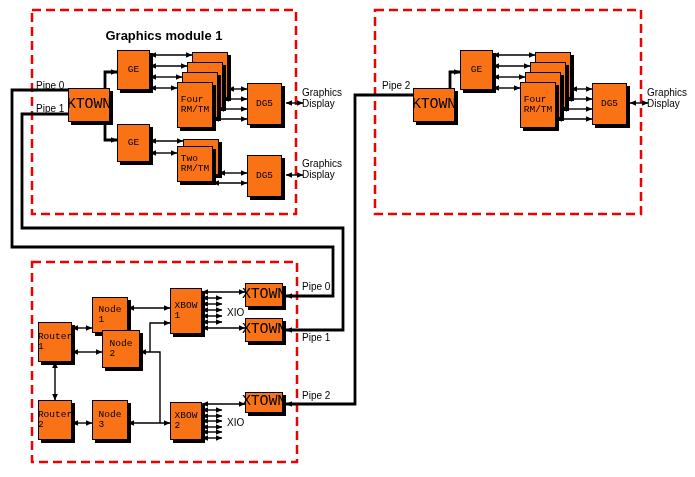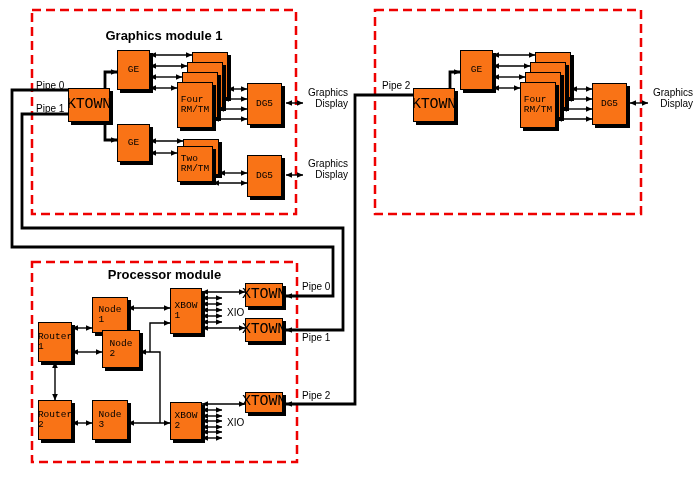--- a/index.html
+++ b/index.html
@@ -5,21 +5,21 @@
   html,body{margin:0;padding:0;background:#fff;}
   .stage{position:relative;width:695px;height:477px;background:#fff;overflow:hidden;
          font-family:"Liberation Sans",sans-serif;}
   .stage svg{position:absolute;left:0;top:0;z-index:1;}
   .box{position:absolute;z-index:2;background:#f97316;border:1.5px solid #000;
        box-shadow:3px 3px 0 #000;box-sizing:border-box;
        display:flex;align-items:center;justify-content:center;text-align:left;
        font-size:9.5px;line-height:10.5px;color:#000;white-space:pre-line;font-family:Liberation Mono, monospace;}
   .box.sm{font-size:15px;letter-spacing:-0.2px;}
   .lbl{position:absolute;z-index:3;font-size:10px;line-height:11px;color:#000;white-space:pre-line;}
-  .lbl.ctr{text-align:right;}
+  .lbl.ctr{text-align:left;}
   .title{position:absolute;z-index:3;font-weight:bold;font-size:13px;color:#000;text-align:center;}
   .redline{stroke:var(--accent-red,#ee0000);stroke-width:2.5;fill:none;stroke-dasharray:9 5;}
   .ln{stroke:#000;stroke-width:1.4;fill:none;}
   .thick{stroke:#000;stroke-width:2.8;fill:none;}
 </style>
 </head>
 <body>
 
 <div class="stage">
 
@@ -140,21 +140,20 @@
   <div class="box" style="left:535px;top:52px;width:36px;height:46px;"></div>
   <div class="box" style="left:530px;top:62px;width:36px;height:46px;"></div>
   <div class="box" style="left:525px;top:72px;width:36px;height:46px;"></div>
   <div class="box" style="left:520px;top:82px;width:36px;height:46px;">Four
 RM/TM</div>
 
   <div class="box" style="left:592px;top:83px;width:35px;height:42px;">DG5</div>
   <div class="lbl ctr" style="left:647px;top:87px;width:46px;">Graphics
 Display</div>
 
-  <div class="title" style="left:32px;top:267px;width:265px;">Processor module</div>
 
   <div class="box" style="left:38px;top:322px;width:34px;height:40px;">Router
 1</div>
   <div class="box" style="left:38px;top:400px;width:34px;height:40px;">Router
 2</div>
 
   <div class="box" style="left:92px;top:297px;width:36px;height:36px;">Node
 1</div>
   <div class="box" style="left:102px;top:330px;width:38px;height:38px;">Node
 2</div>

